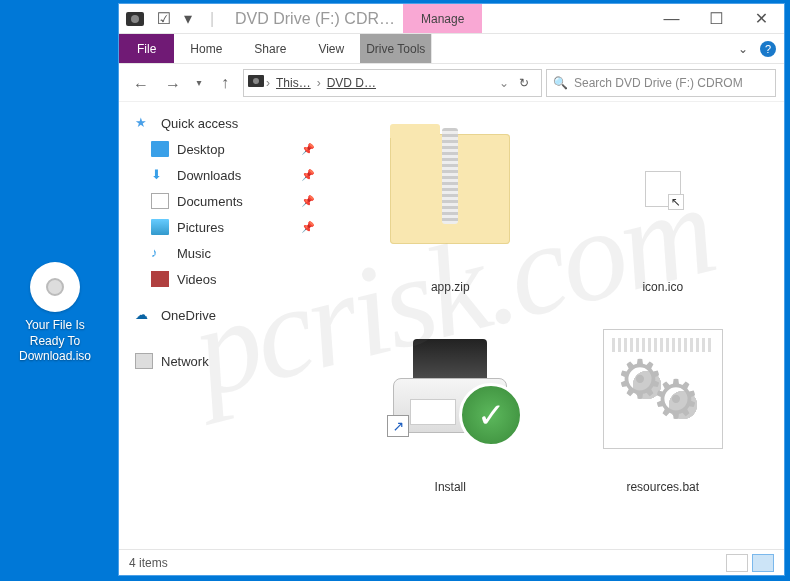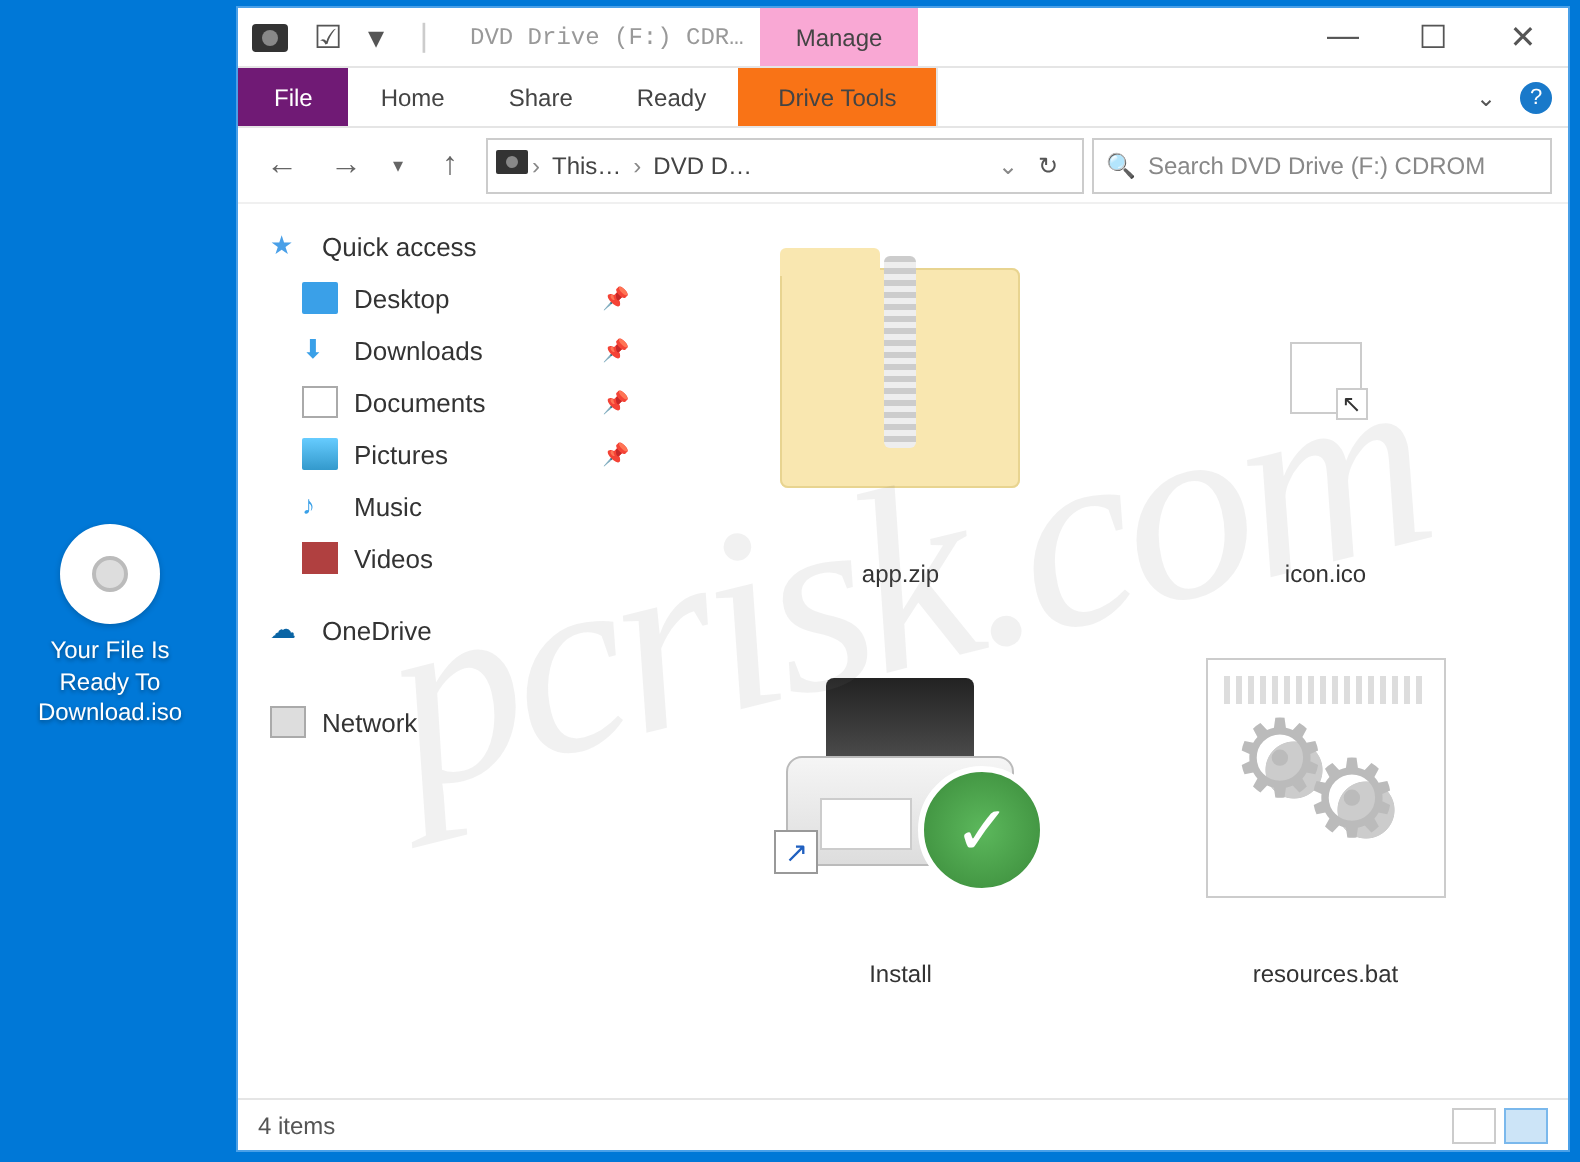--- a/index.html
+++ b/index.html
@@ -9,38 +9,38 @@
 .desktop-icon .disc { width: 50px; height: 50px; background: #fff; border-radius: 50%; margin: 0 auto 6px; position: relative; box-shadow: 0 1px 3px rgba(0,0,0,0.2); }
 .desktop-icon .disc::after { content: ""; position: absolute; left: 50%; top: 50%; width: 14px; height: 14px; background: #ddd; border: 2px solid #bbb; border-radius: 50%; transform: translate(-50%,-50%); }
 .desktop-icon .lbl { text-shadow: 0 1px 2px rgba(0,0,0,0.4); line-height: 1.3; }
 
 .window { position: absolute; left: 118px; top: 3px; right: 5px; bottom: 5px; background: #fff; border: 1px solid #4aa0e8; display: flex; flex-direction: column; }
 
 .titlebar { height: 30px; display: flex; align-items: stretch; background: #fff; border-bottom: 1px solid #e5e5e5; }
 .titlebar .appicon { width: 28px; display: flex; align-items: center; justify-content: center; margin-left: 2px; }
 .titlebar .qat { display: flex; align-items: center; gap: 2px; padding: 0 4px; }
 .titlebar .qat span { width: 22px; height: 22px; display: flex; align-items: center; justify-content: center; color: #555; }
-.titlebar .title { color: #999; font-size: 12px; padding: 0 8px; display: flex; align-items: center; font-family: Liberation Mono, monospace; }
+.titlebar .title { color: #999; font-size: 16px; padding: 0 8px; display: flex; align-items: center; }
 .titlebar .manage { background: #f9a8d4; color: #444; font-size: 12px; padding: 0 18px; display: flex; align-items: center; }
 .titlebar .spacer { flex: 1; }
 .titlebar .winbtns { display: flex; }
 .titlebar .winbtns div { width: 45px; display: flex; align-items: center; justify-content: center; color: #555; }
 
 .ribbon { height: 30px; display: flex; align-items: stretch; border-bottom: 1px solid #e5e5e5; font-size: 12px; color: #444; }
 .ribbon .file { background: #701a75; color: #fff; padding: 0 18px; display: flex; align-items: center; }
 .ribbon .tab { padding: 0 16px; display: flex; align-items: center; }
-.ribbon .drvtools { background: #f97316; padding: 0 20px; display: flex; align-items: center; border-right: 1px solid #e5e5e5; }
+.ribbon .drvtools { background: #a3a3a3; padding: 0 6px; display: flex; align-items: center; border-right: 1px solid #e5e5e5; }
 .ribbon .spacer { flex: 1; }
 .ribbon .chev { padding: 0 8px; display: flex; align-items: center; color: #555; }
 .ribbon .help { width: 16px; height: 16px; border-radius: 50%; background: #1979ca; color: #fff; font-size: 11px; display: flex; align-items: center; justify-content: center; margin: 7px 8px 0 4px; }
 
 .navrow { height: 38px; display: flex; align-items: center; padding: 4px 8px; gap: 4px; border-bottom: 1px solid #f0f0f0; }
 .navbtn { width: 28px; height: 28px; display: flex; align-items: center; justify-content: center; color: #666; border-radius: 2px; }
 .pathbox { flex: 1; height: 28px; border: 1px solid #ccc; display: flex; align-items: center; padding: 0 4px; font-size: 12px; color: #444; gap: 2px; }
-.pathbox .crumb { padding: 0 4px; }
+.pathbox .crumb { padding: 0 4px; text-decoration: underline; }
 .pathbox .gt { color: #888; }
 .refreshbtn { width: 26px; text-align: center; color: #555; }
 .searchbox { width: 230px; height: 28px; border: 1px solid #ccc; display: flex; align-items: center; padding: 0 6px; color: #888; font-size: 12px; gap: 6px; }
 
 .body { flex: 1; display: flex; min-height: 0; }
 
 .sidebar { width: 210px; padding: 8px 4px; font-size: 13px; color: #333; overflow: hidden; }
 .sidebar .item { height: 26px; display: flex; align-items: center; padding-left: 28px; gap: 8px; position: relative; }
 .sidebar .pin { position: absolute; right: 10px; color: #888; font-size: 11px; }
 .sidebar .item.sel { background: #cce4f7; }
@@ -110,21 +110,21 @@
       <div>—</div>
       <div>☐</div>
       <div class="close">✕</div>
     </div>
   </div>
 
   <div class="ribbon">
     <div class="file">File</div>
     <div class="tab">Home</div>
     <div class="tab">Share</div>
-    <div class="tab">Ready</div>
+    <div class="tab">View</div>
     <div class="drvtools">Drive Tools</div>
     <div class="spacer"></div>
     <div class="chev">⌄</div>
     <div class="help">?</div>
   </div>
 
   <div class="navrow">
     <div class="navbtn">←</div>
     <div class="navbtn">→</div>
     <div class="navbtn" style="width:16px;font-size:10px">▾</div>

